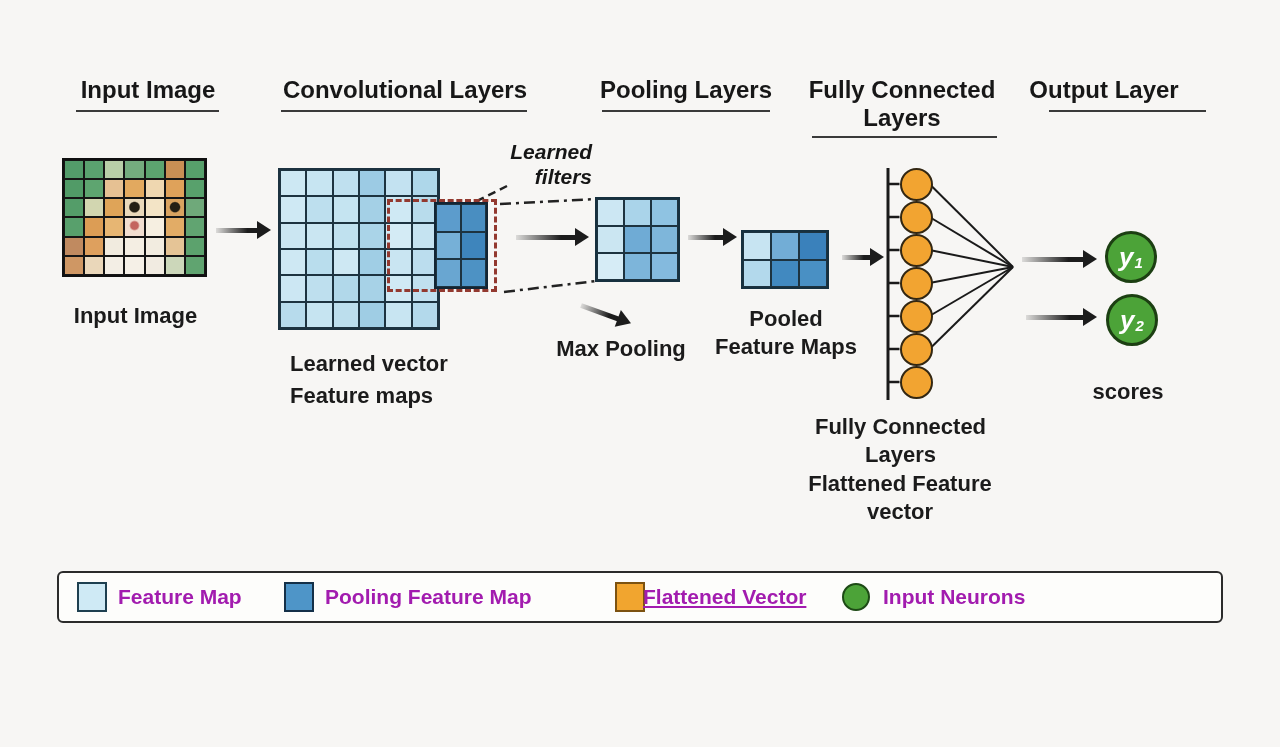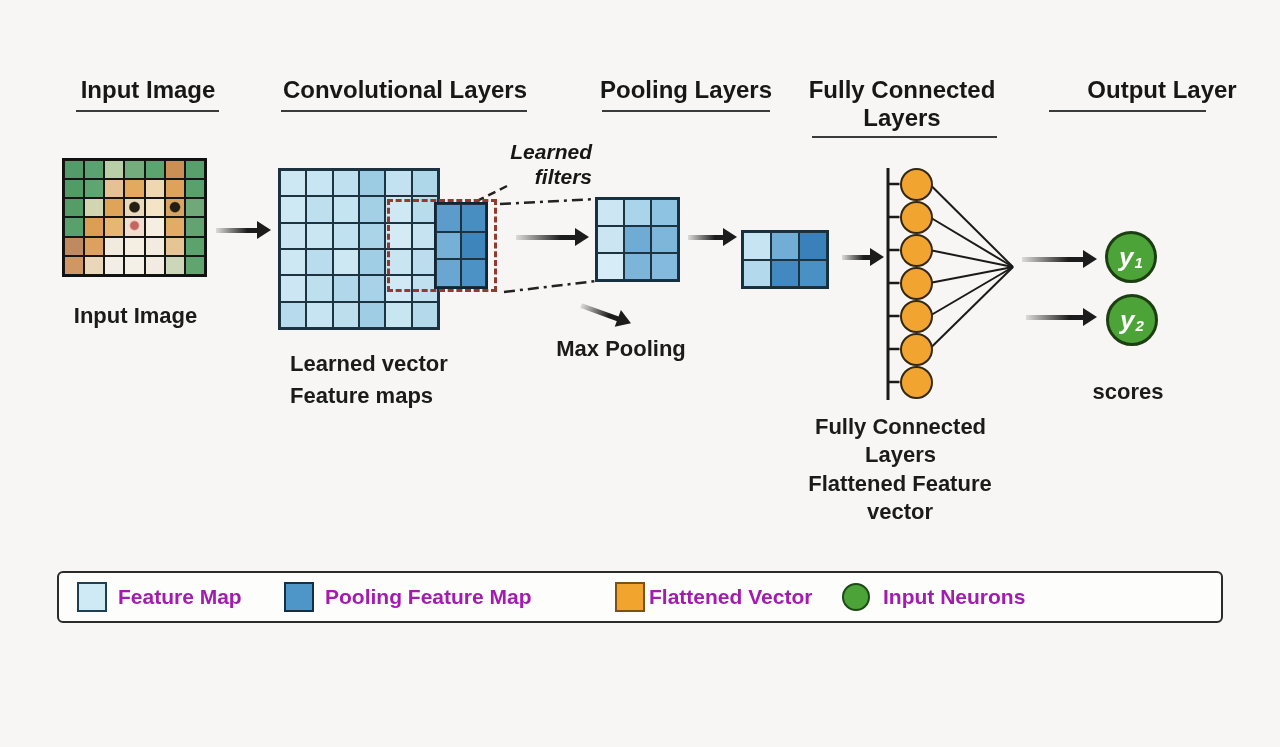--- a/index.html
+++ b/index.html
@@ -50,21 +50,21 @@
 
   <div class="hdr" style="left:596px;top:76px;width:180px;">Pooling Layers</div>
   <div class="hdr-underline" style="left:602px;top:110px;width:168px;"></div>
 
   <div class="hdr" style="left:798px;top:76px;width:208px;">
     <div>Fully Connected</div>
     <div>Layers</div>
   </div>
   <div class="hdr-underline" style="left:812px;top:136px;width:185px;"></div>
 
-  <div class="hdr" style="left:1070px;top:76px;width:184px;">Output Layer</div>
+  <div class="hdr" style="left:1012px;top:76px;width:184px;">Output Layer</div>
   <div class="hdr-underline" style="left:1049px;top:110px;width:157px;"></div>
 
   <div id="grid-input" class="pxgrid" style="left: 62px; top: 158px; width: 145px; height: 119px; grid-template-columns: repeat(7, 1fr); grid-template-rows: repeat(6, 1fr);">
       <div class="cell" style="background-color: rgb(83, 156, 106);"></div>
       <div class="cell" style="background-color: rgb(90, 162, 111);"></div>
       <div class="cell" style="background-color: rgb(184, 207, 168);"></div>
       <div class="cell" style="background-color: rgb(116, 172, 126);"></div>
       <div class="cell" style="background-color: rgb(92, 164, 111);"></div>
       <div class="cell" style="background-color: rgb(201, 143, 84);"></div>
       <div class="cell" style="background-color: rgb(87, 160, 107);"></div>
@@ -176,20 +176,24 @@
   <div id="grid-pooled" class="pxgrid" style="left: 741px; top: 230px; width: 88px; height: 59px; border: 2px solid rgb(22, 48, 63); grid-template-columns: repeat(3, 1fr); grid-template-rows: repeat(2, 1fr);">
       <div class="cell" style="background-color: rgb(199, 228, 242);"></div>
       <div class="cell" style="background-color: rgb(114, 173, 214);"></div>
       <div class="cell" style="background-color: rgb(58, 129, 187);"></div>
       <div class="cell" style="background-color: rgb(179, 217, 236);"></div>
       <div class="cell" style="background-color: rgb(65, 137, 192);"></div>
       <div class="cell" style="background-color: rgb(73, 144, 196);"></div>
     </div>
 
   <div class="caption" style="left:540px;top:335px;width:162px;">Max Pooling</div>
+  <div class="caption" style="left:701px;top:305px;width:170px;">
+    <div>Pooled</div>
+    <div>Feature Maps</div>
+  </div>
 
   <div class="harrow" style="left:216px;top:228px;width:42px;"></div>
   <div class="harrow" style="left:516px;top:235px;width:60px;"></div>
   <div class="harrow" style="left:688px;top:235px;width:36px;"></div>
   <div class="harrow" style="left:842px;top:255px;width:29px;"></div>
   <div class="harrow" style="left:1022px;top:257px;width:62px;"></div>
   <div class="harrow" style="left:1026px;top:315px;width:58px;"></div>
   <div class="harrow" style="left:581px;top:303px;width:40px;transform:rotate(20deg);transform-origin:left center;"></div>
 
   <svg id="overlay" width="1280" height="747" viewBox="0 0 1280 747">
@@ -252,21 +256,21 @@
     <div class="legend-item" style="left:18px;">
       <span class="legend-swatch" style="background-color: rgb(207, 234, 245); border: 2px solid rgb(30, 64, 80);"></span>
       <span class="legend-label" style="left:41px;">Feature Map</span>
     </div>
     <div class="legend-item" style="left:225px;">
       <span class="legend-swatch" style="background-color: rgb(78, 149, 200); border: 2px solid rgb(20, 48, 72);"></span>
       <span class="legend-label" style="left:41px;">Pooling Feature Map</span>
     </div>
     <div class="legend-item" style="left:556px;">
       <span class="legend-swatch" style="background-color: rgb(241, 165, 47); border: 2px solid rgb(124, 82, 16);"></span>
-      <span class="legend-label" style="left:34px;">Flattened Vector</span>
+      <span class="legend-label" style="left:28px;text-decoration:underline;">Flattened Vector</span>
     </div>
     <div class="legend-item" style="left:783px;">
       <span class="legend-swatch" style="background-color: rgb(76, 163, 56); border: 2px solid rgb(29, 74, 21); border-radius: 50%; width: 28px; height: 28px; top: 10px;"></span>
       <span class="legend-label" style="left:41px;">Input Neurons</span>
     </div>
   </div>
 
 </div>
 
 </body></html>

